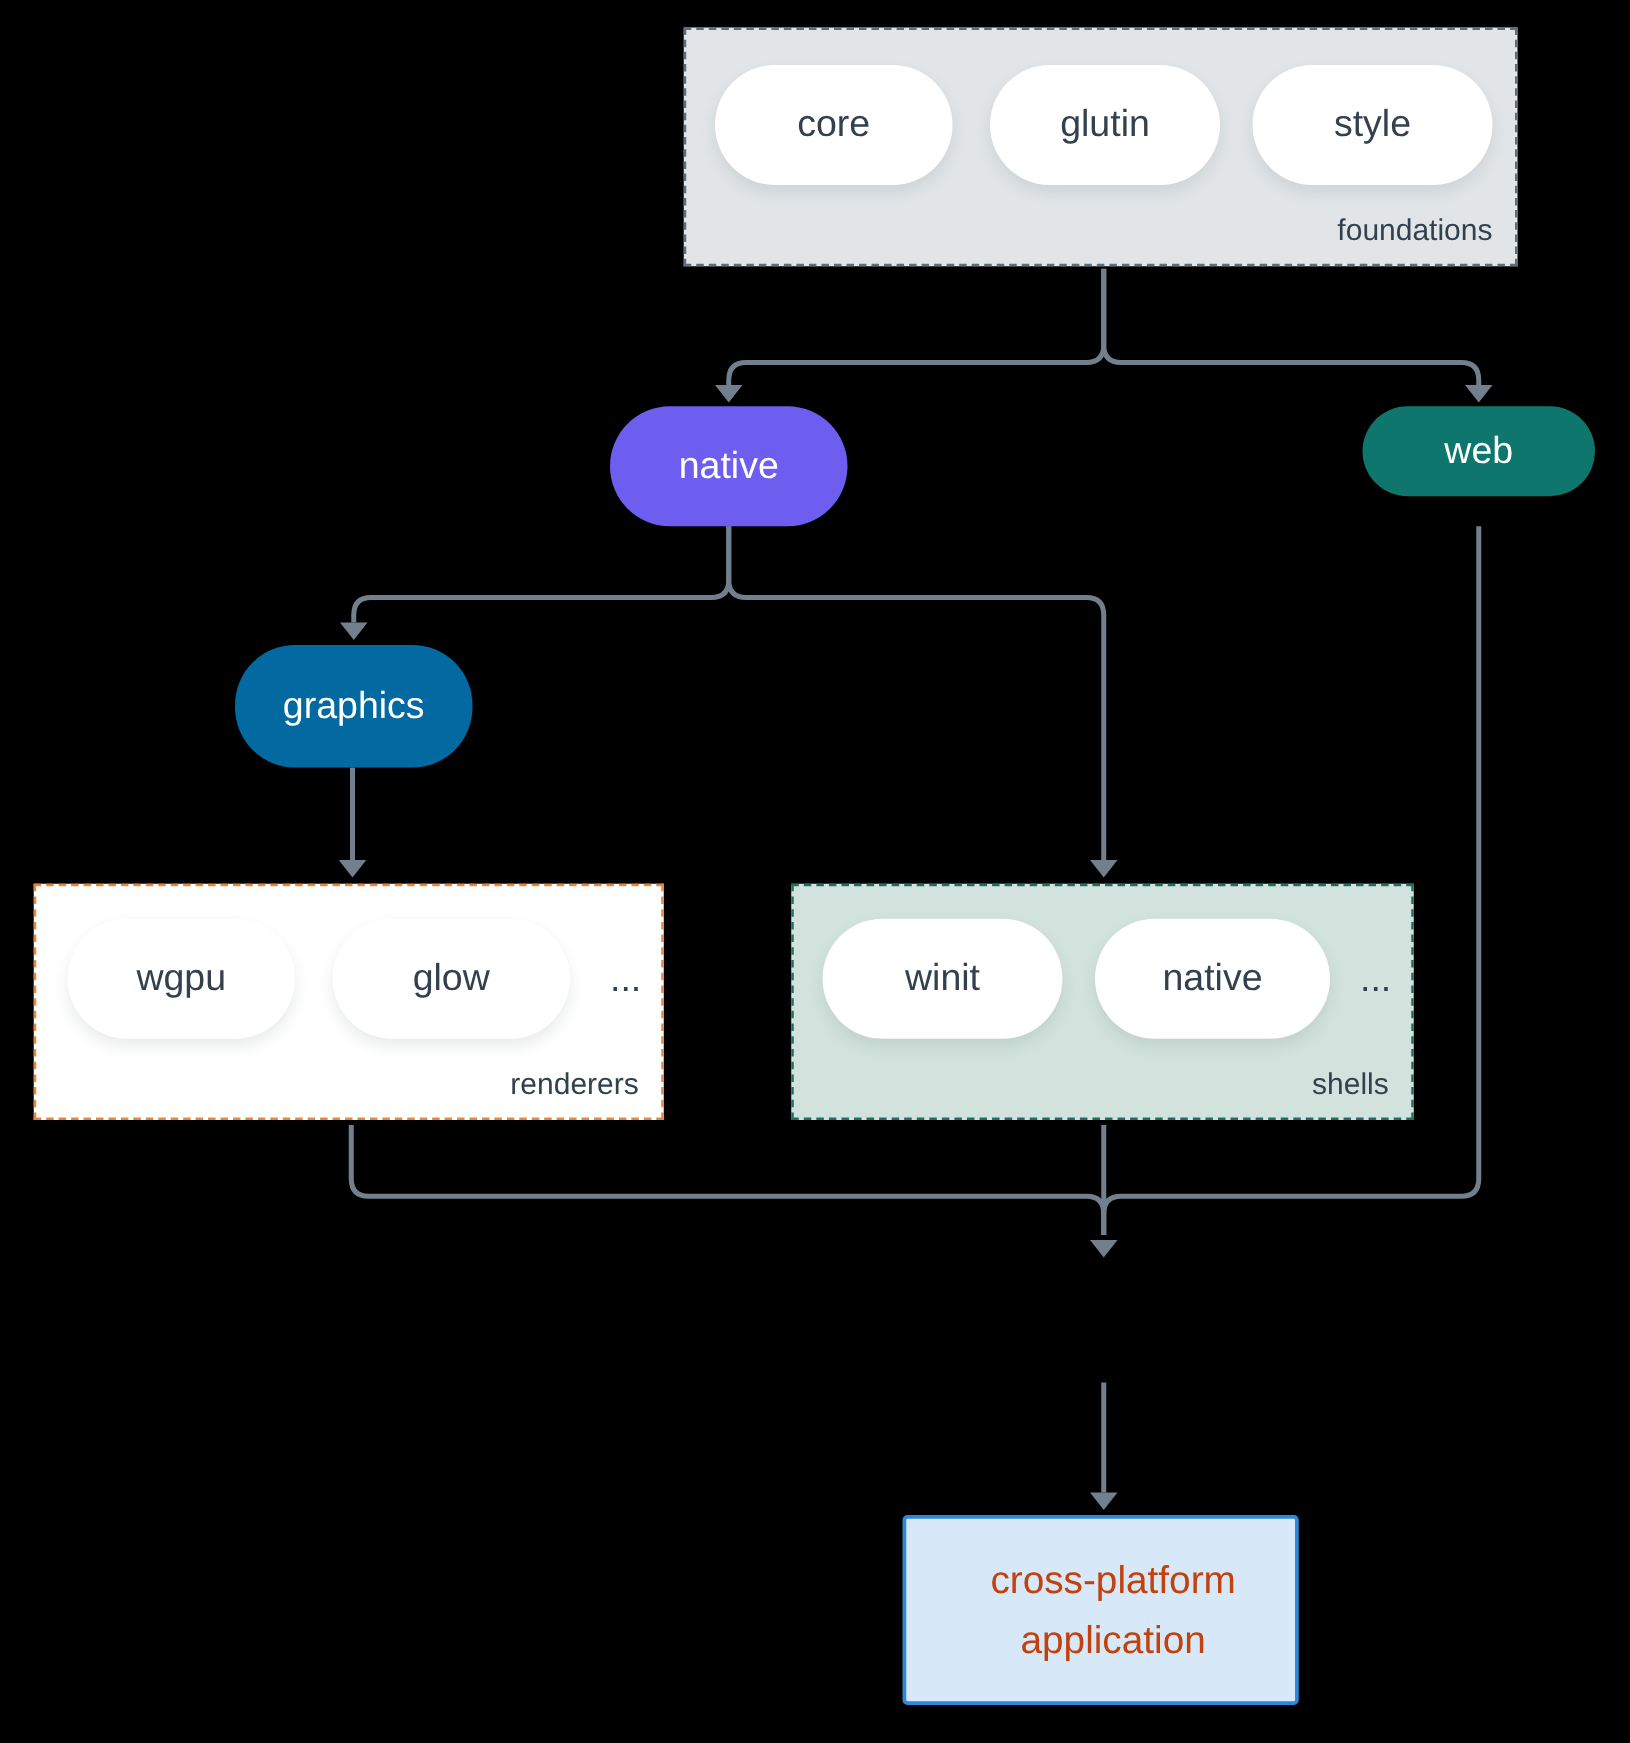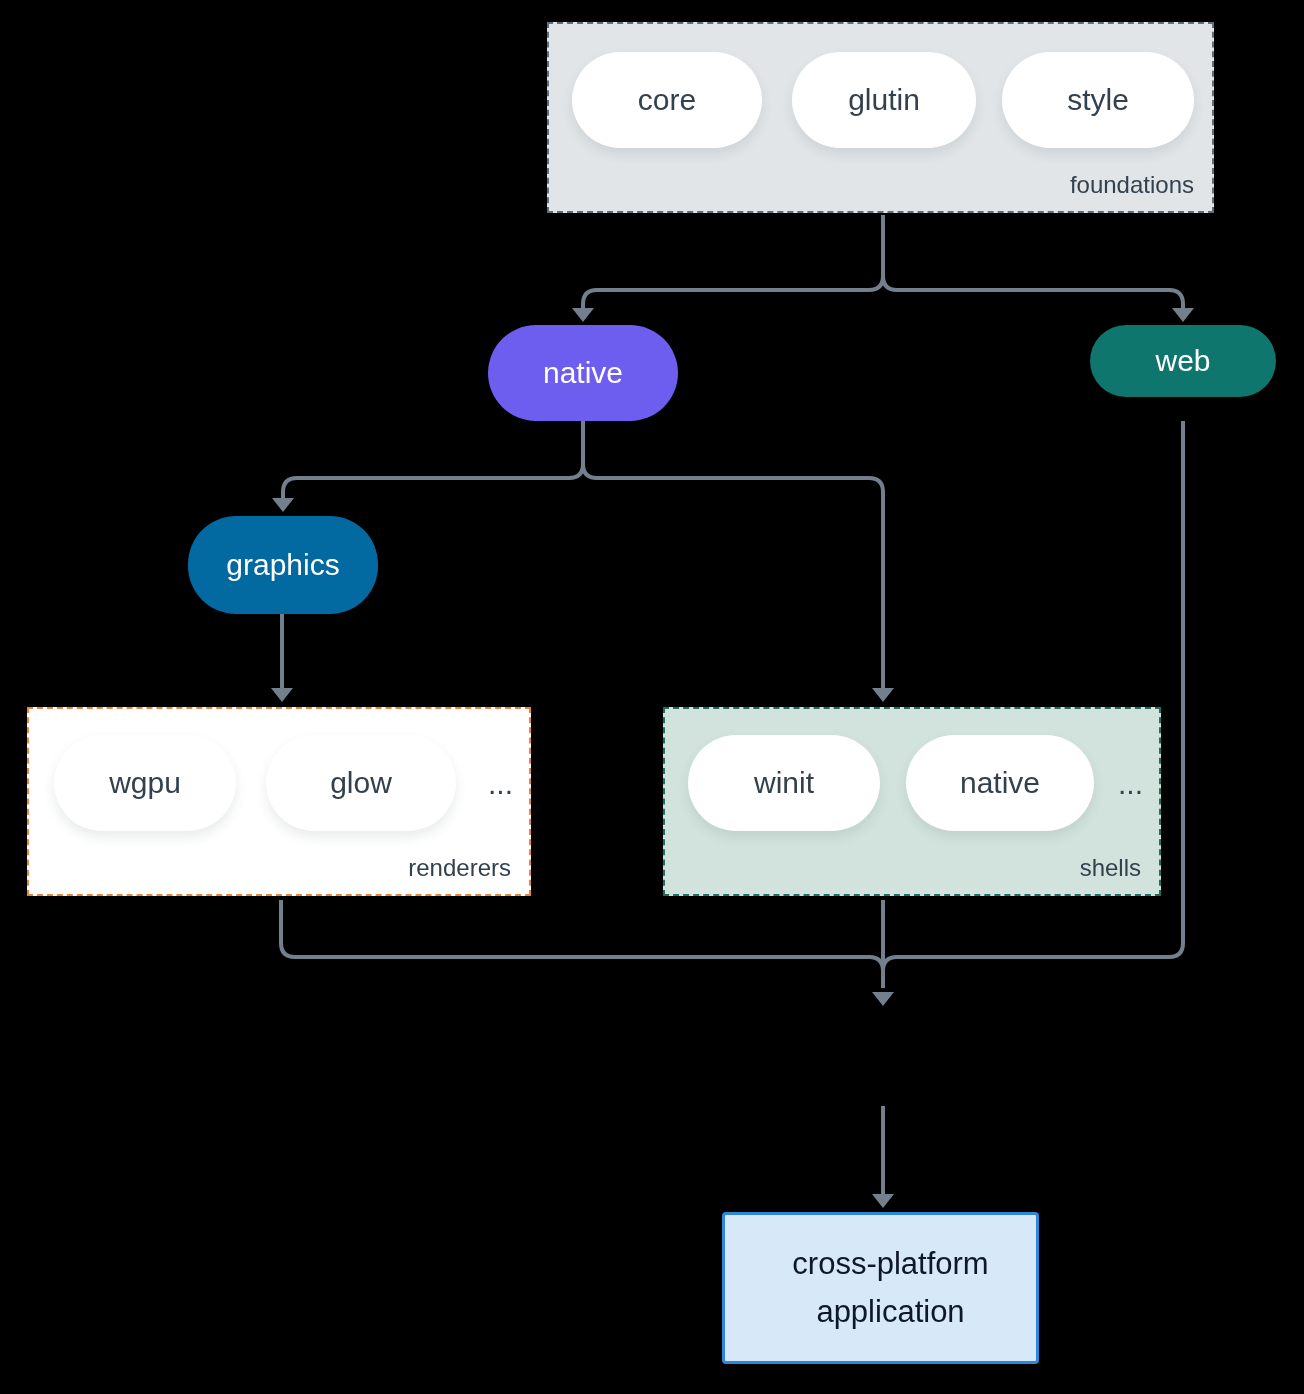--- a/index.html
+++ b/index.html
@@ -60,36 +60,36 @@
   #app-box {
     position: absolute;
     left: 722px;
     top: 1212px;
     width: 317px;
     height: 152px;
     box-sizing: border-box;
     border: 3px solid #2e87d8;
     border-radius: 4px;
     background: #d7e8f8;
-    color: #0f172a;
+    color: #c2410c;
     font-size: 31px;
     line-height: 1.55;
     display: flex;
     flex-direction: column;
     align-items: center;
     justify-content: center;
     text-align: center;
     padding-left: 20px;
   }
   
   #foundations-box { left: 547px; top: 22px; width: 667px; height: 191px;
     background: #e1e5e8; border-color: #5f6e7b; }
   #renderers-box { left: 27px; top: 707px; width: 504px; height: 189px;
     background: #ffffff; border-color: #e5873d; }
-  #shells-box { left: 663px; top: 707px; width: 498px; height: 189px;
+  #shells-box { left: 633px; top: 707px; width: 498px; height: 189px;
     background: #d2e3dd; border-color: #1f6f60; }
 </style>
 </head>
 <body>
 
 <div id="canvas">
 
   <svg id="connectors" viewBox="0 0 1304 1394" xmlns="http://www.w3.org/2000/svg">
     <g stroke="#72808e" stroke-width="4" fill="none">
 

